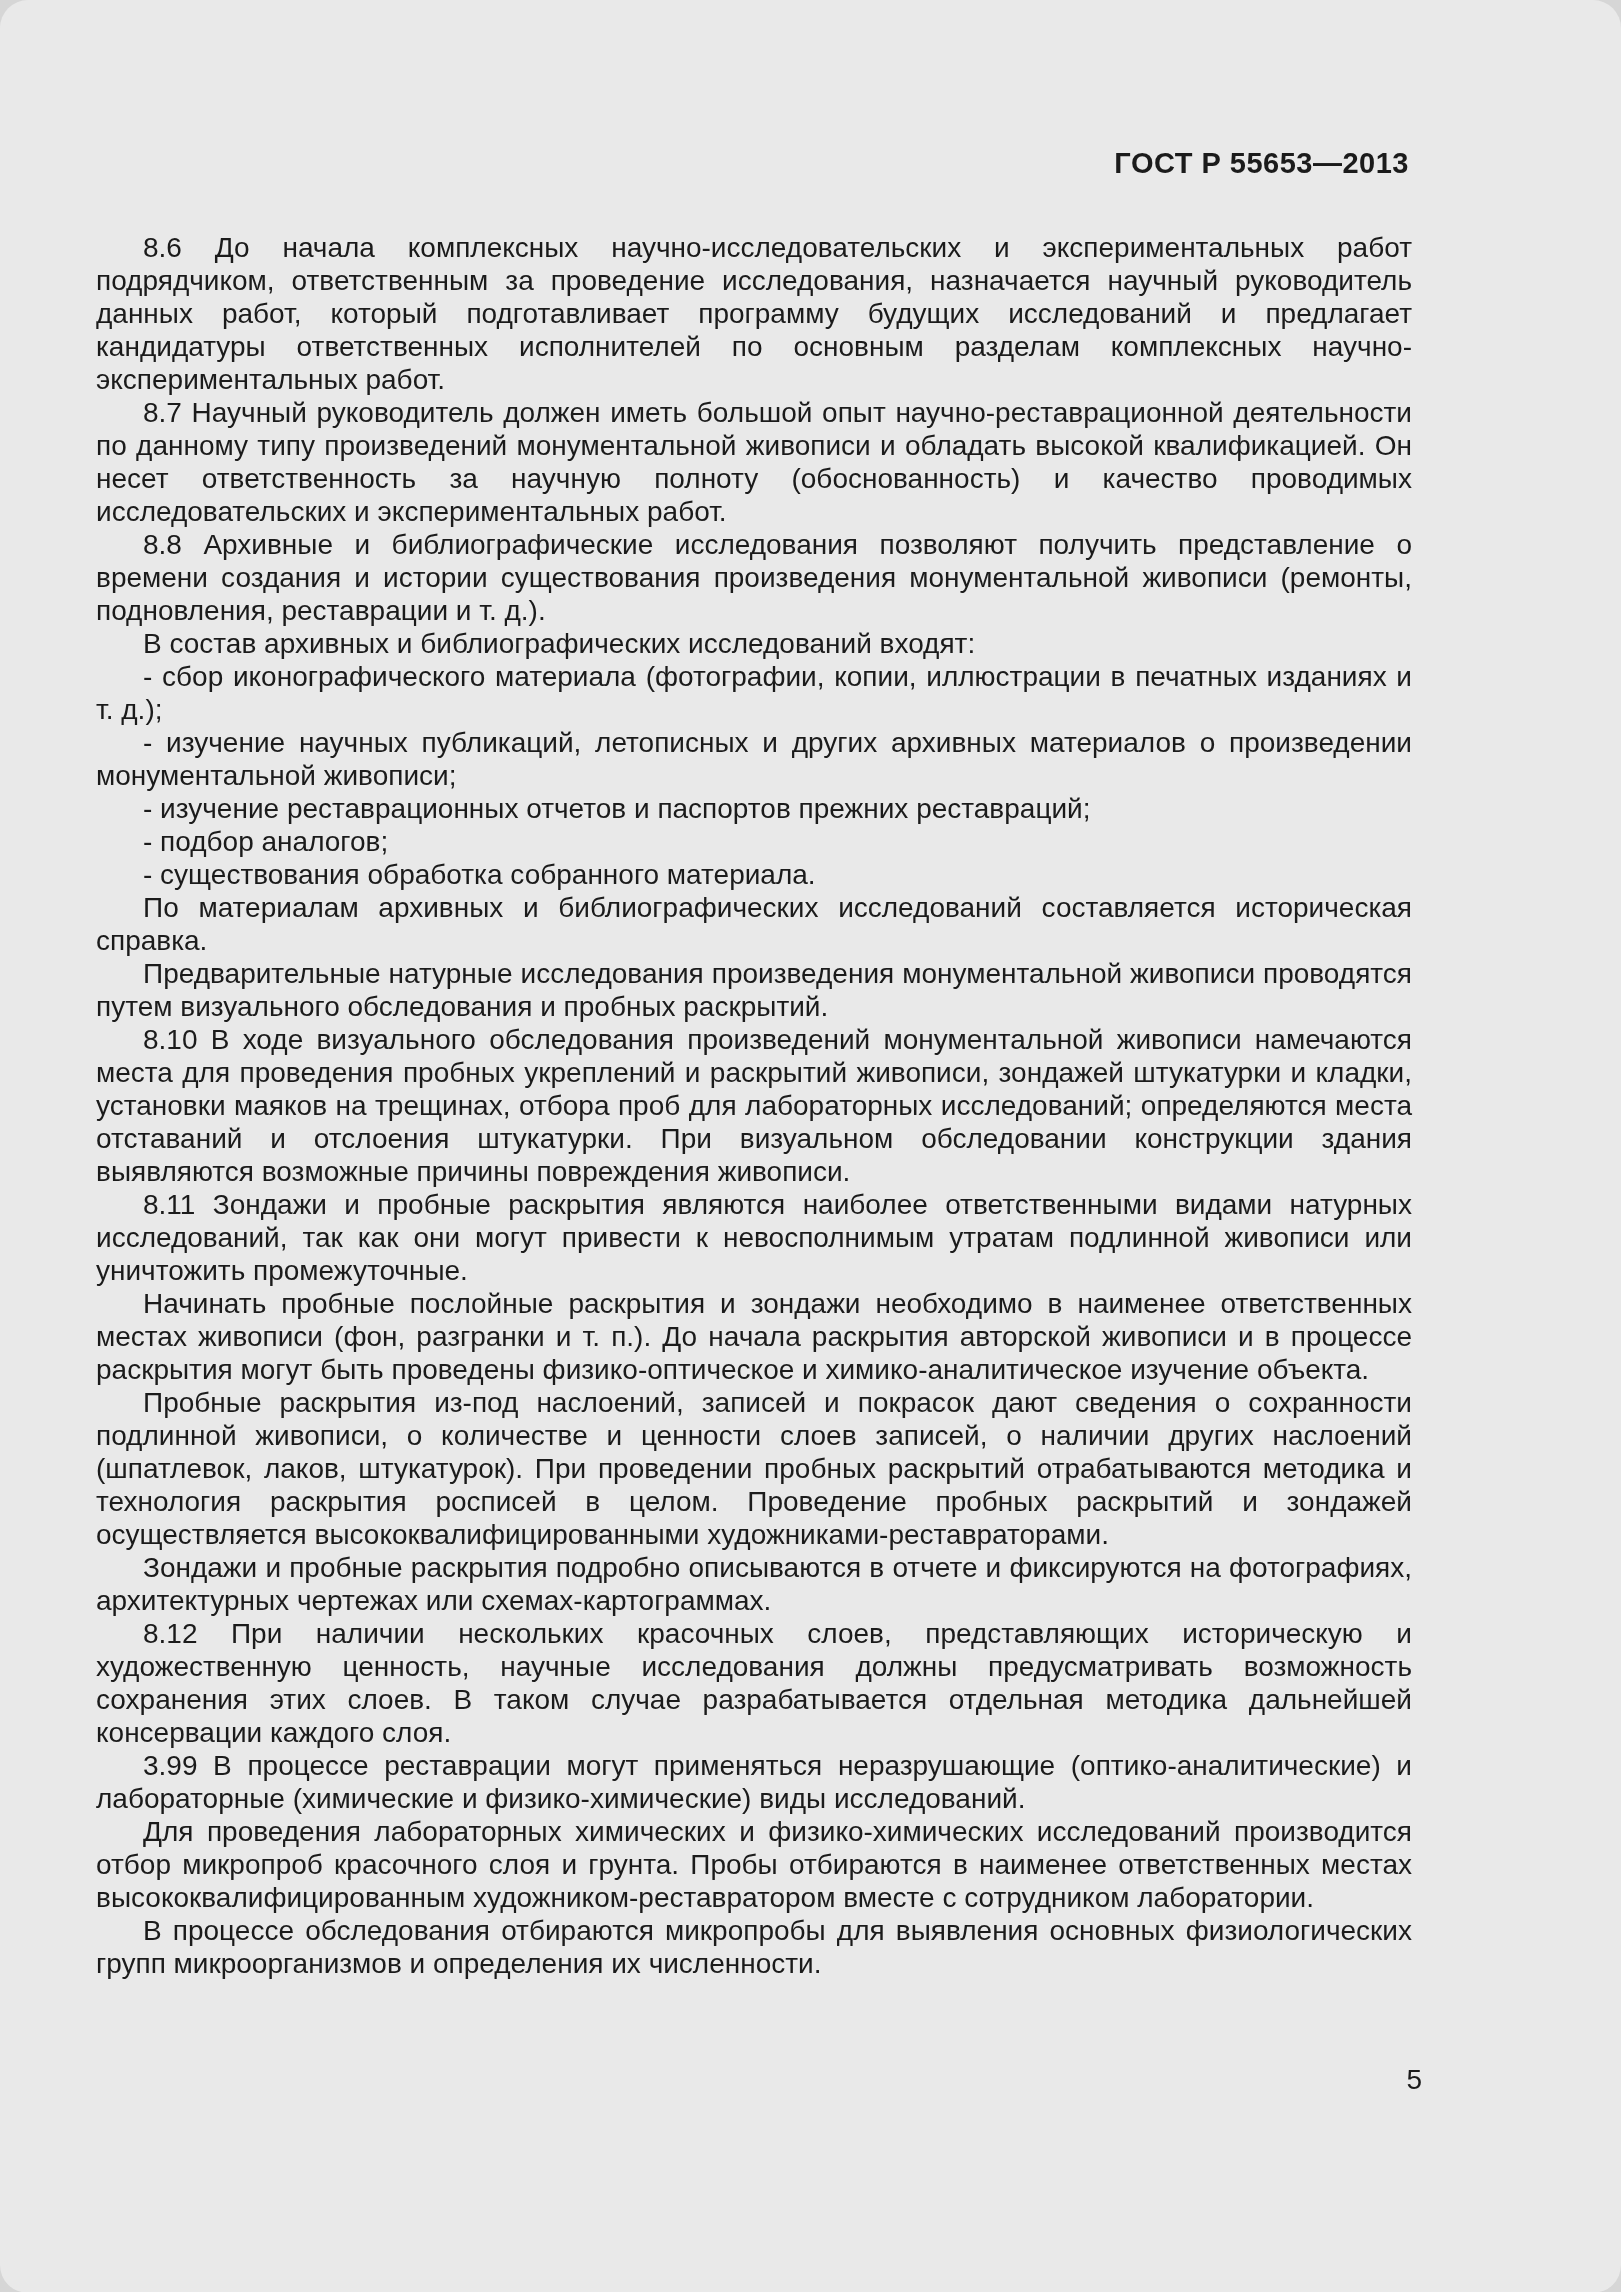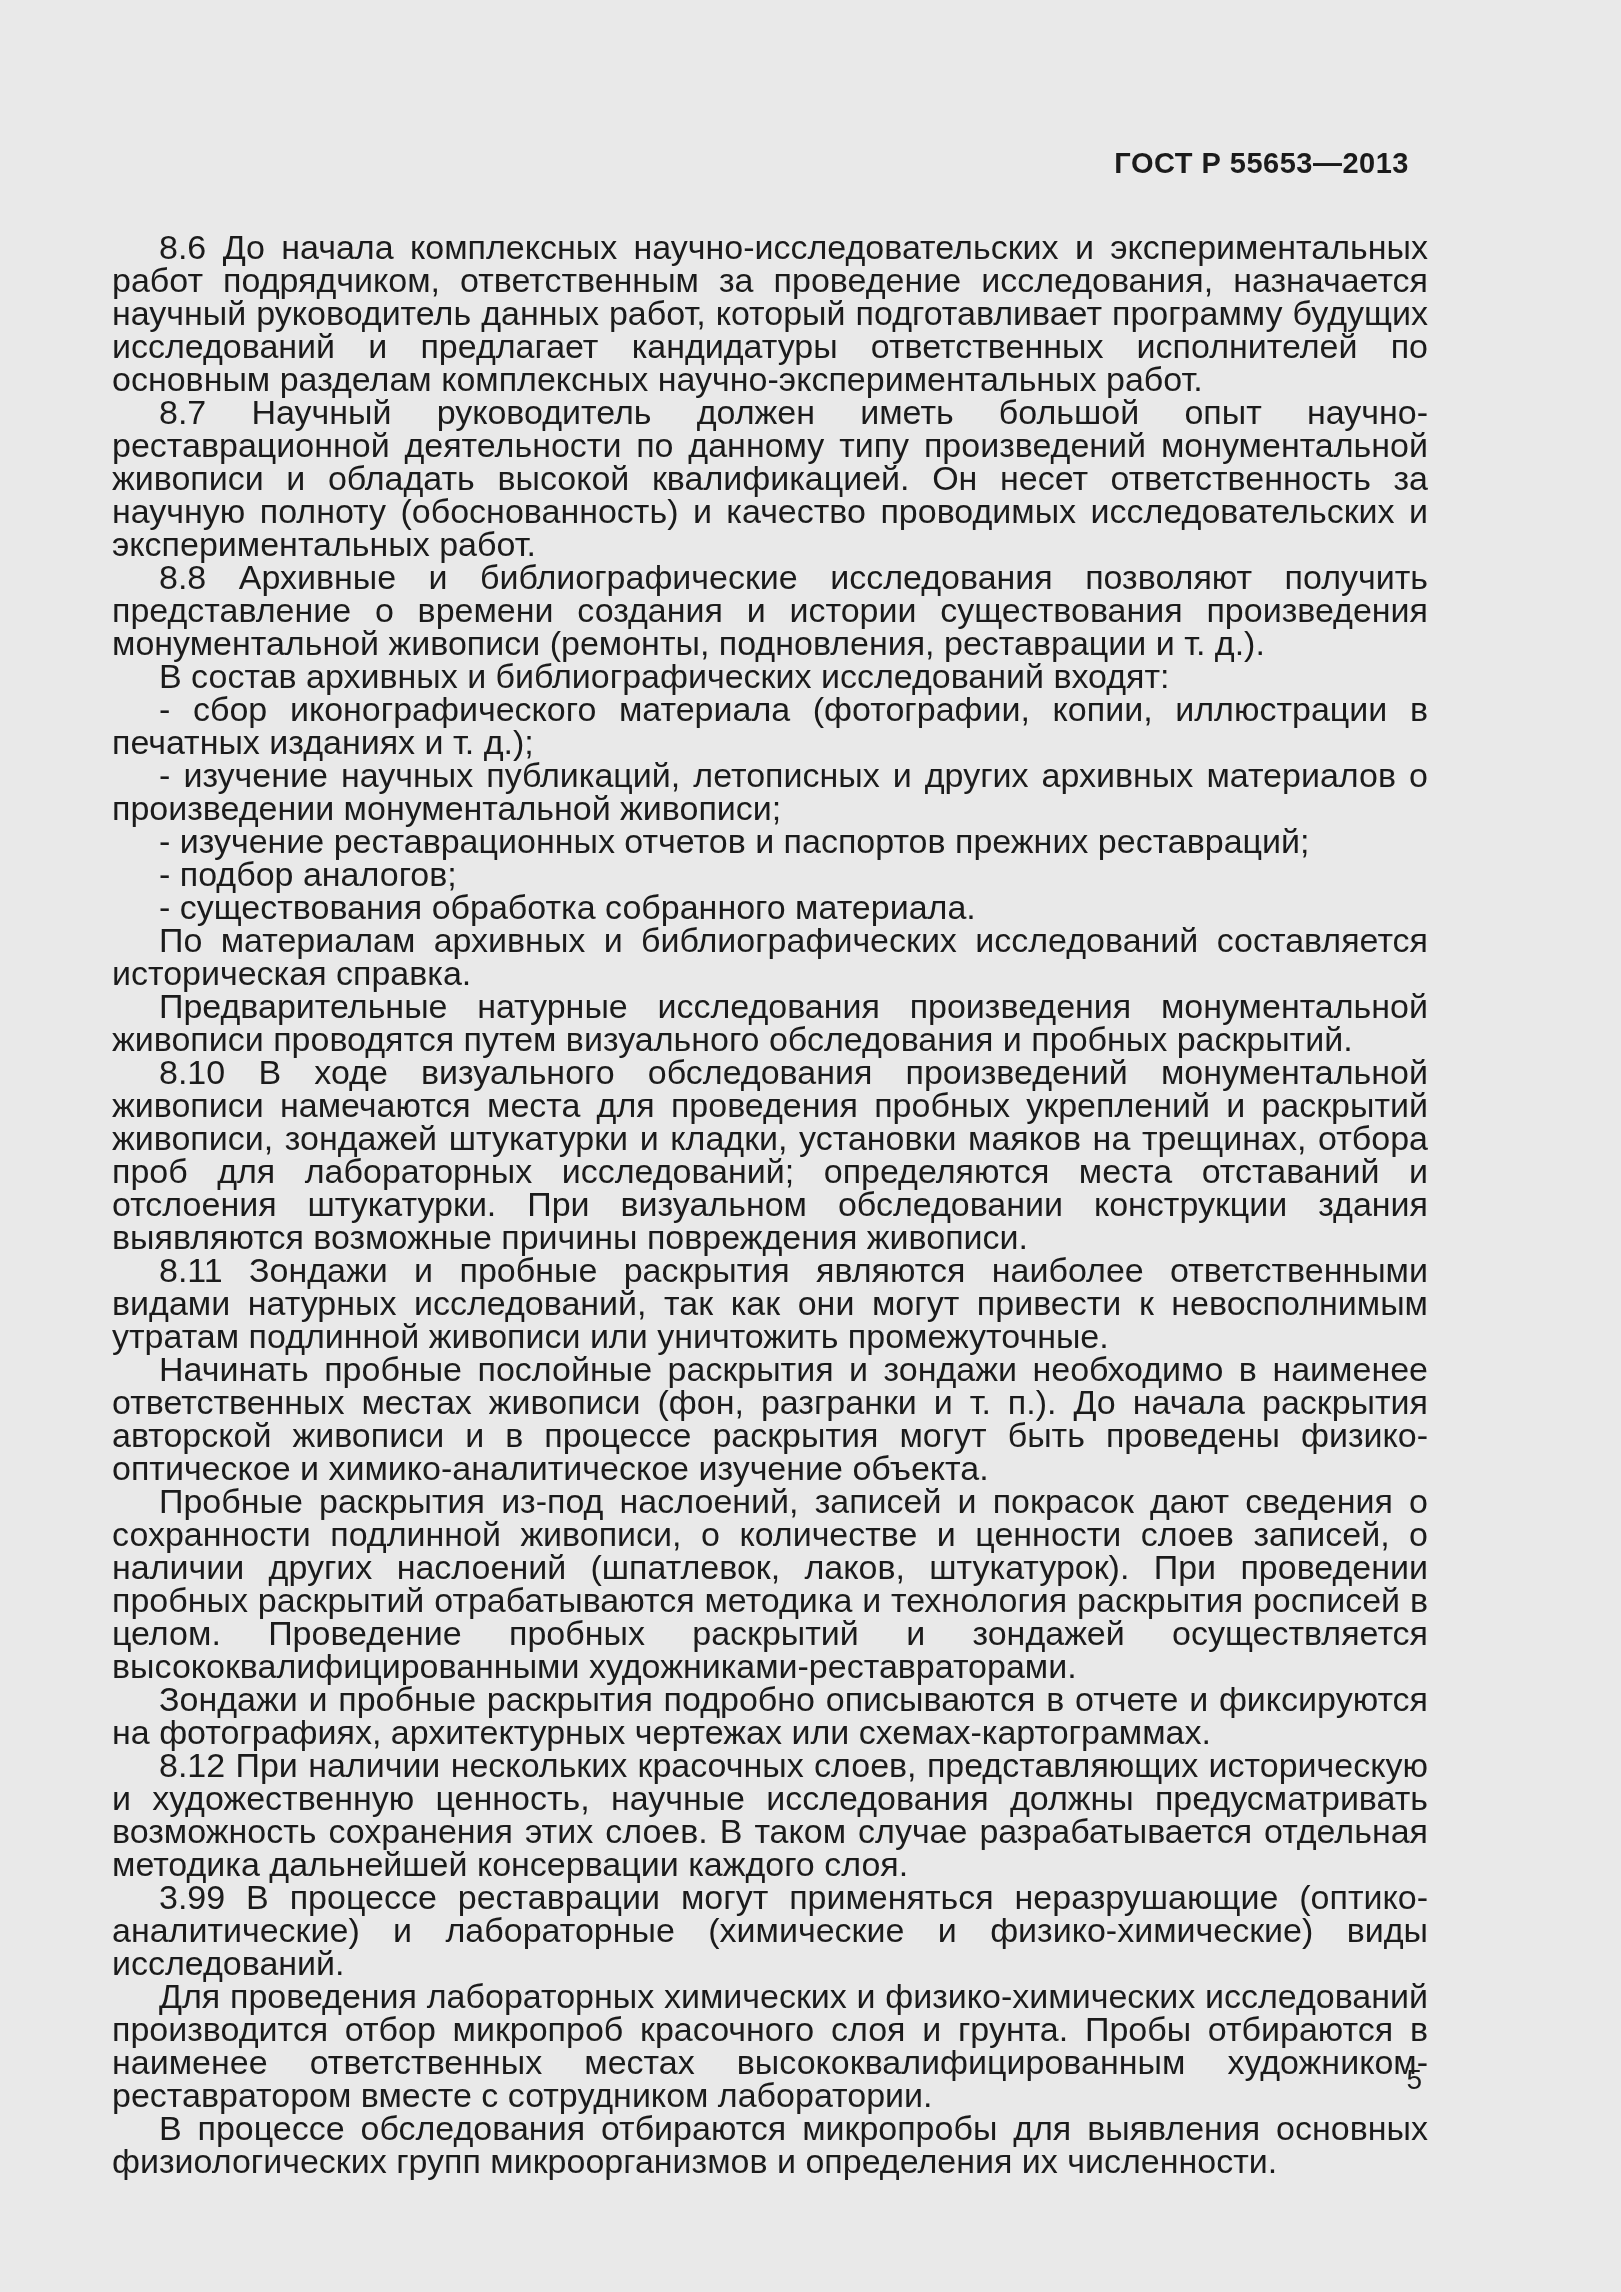--- a/index.html
+++ b/index.html
@@ -8,38 +8,39 @@
     background: #d6d6d6;
   }
   .page {
     position: relative;
     width: 1621px;
     height: 2293px;
     background: #e9e9e9;
     font-family: "Liberation Sans", sans-serif;
     color: #1b1b1b;
     overflow: hidden;
+    border-radius: 28px;
   }
   .doc-header {
     position: absolute;
     top: 147px;
     left: 112px;
     width: 1297px;
     text-align: right;
     font-size: 29px;
     font-weight: bold;
     letter-spacing: 0.5px;
     white-space: nowrap;
   }
   .doc-body {
     position: absolute;
     top: 231px;
-    left: 112px;
+    left: 96px;
     width: 1316px;
-    font-size: 34px;
+    font-size: 28px;
     line-height: 33px;
     text-align: justify;
   }
   .doc-body p {
     margin: 0;
     padding: 0;
     text-indent: 47px;
   }
   .page-number {
     position: absolute;

